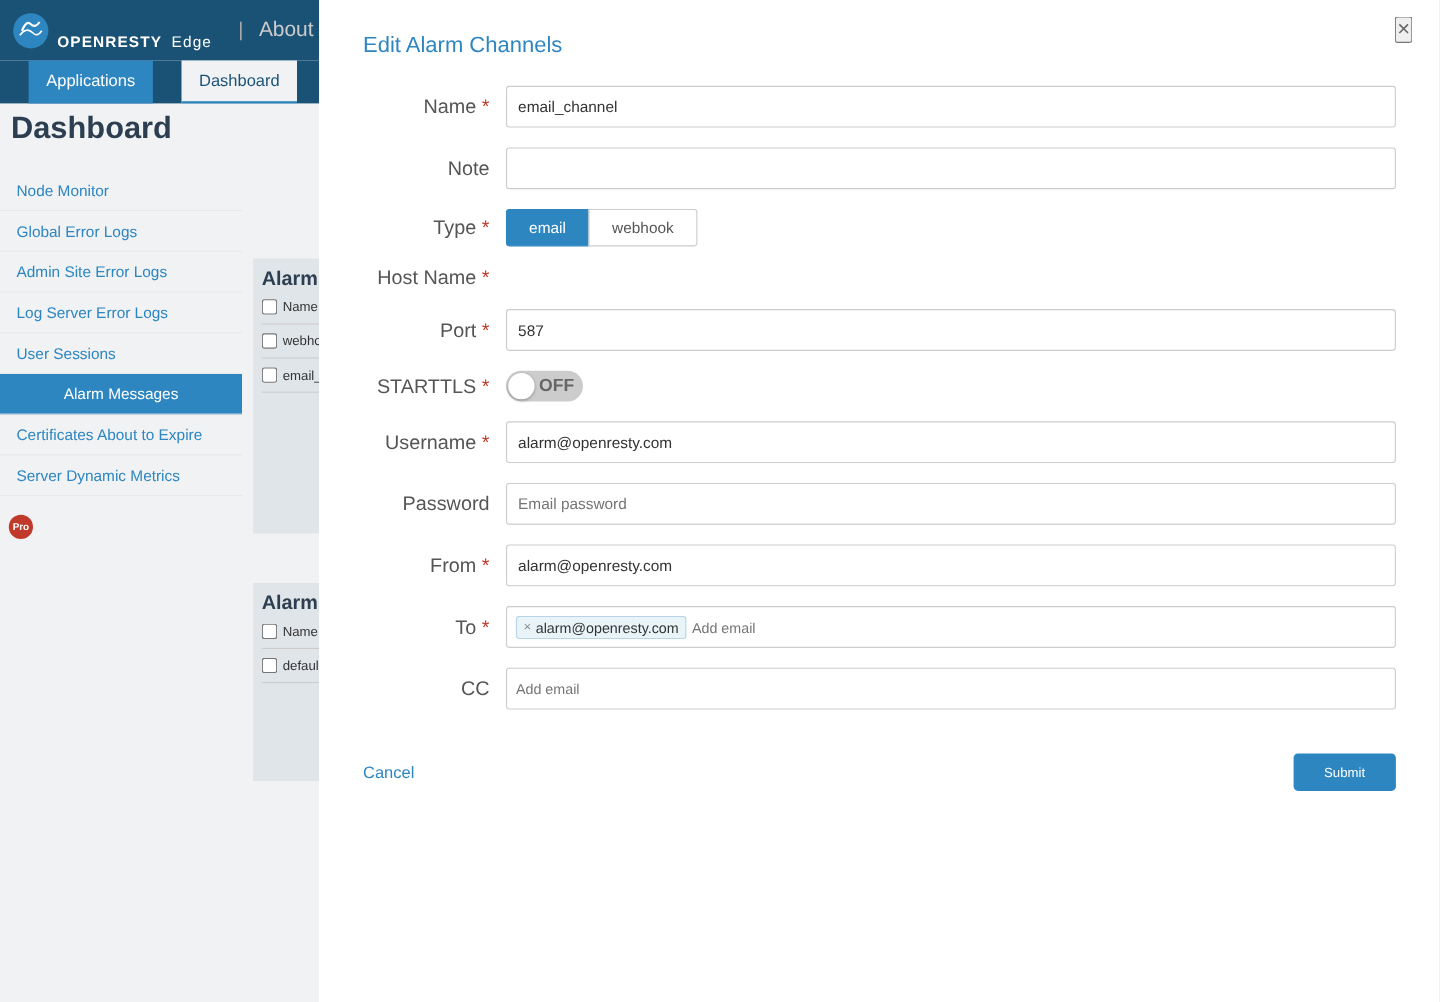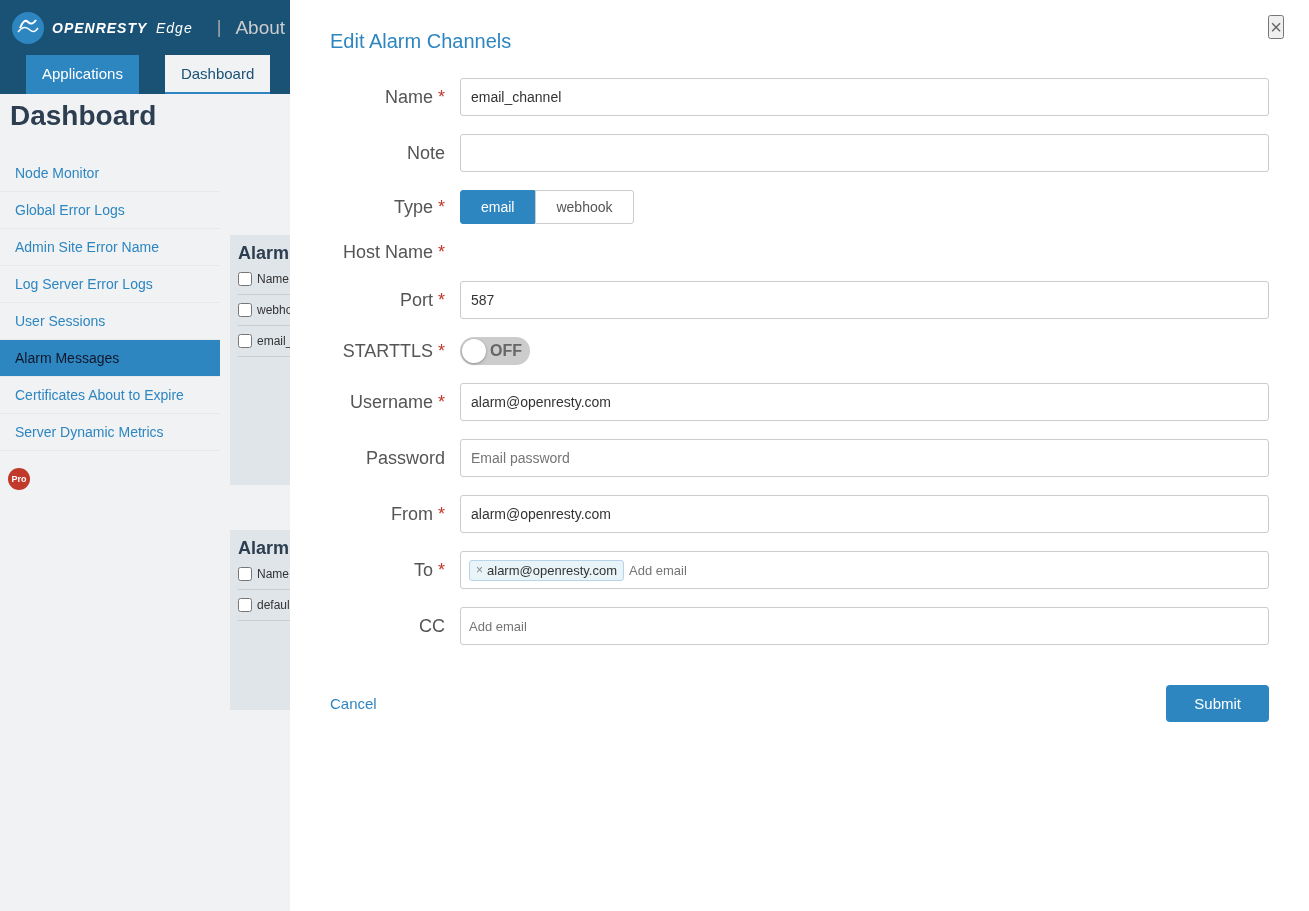--- a/index.html
+++ b/index.html
@@ -20,24 +20,23 @@
       width: 330px; height: 55px;
       background: #1a5276;
       display: flex;
       align-items: center;
       padding: 0 10px;
       gap: 8px;
     }
 
     .logo-area {
       display: flex;
-      align-items: center;
+      align-items: flex-end;
       gap: 6px;
       margin-right: 10px;
-      font-style: italic;
     }
 
     .logo-icon {
       width: 36px; height: 36px;
     }
 
     .logo-text {
       color: white;
       font-size: 14px;
       font-weight: bold;
@@ -103,21 +102,22 @@
     .sidebar-item {
       padding: 10px 15px;
       font-size: 14px;
       color: #2e86c1;
       cursor: pointer;
       border-bottom: 1px solid #e8e8e8;
     }
 
     .sidebar-item.active {
       background: #2e86c1;
-      color: #0f172a;
+      color: #ffffff;
+      text-align: center;
     }
 
     
     .alarm-section {
       position: absolute;
       left: 230px;
       width: 95px;
       background: #e0e5ea;
       padding: 8px;
     }
@@ -327,21 +327,21 @@
       cursor: pointer;
       text-decoration: none;
     }
 
     .submit-btn {
       background: #2e86c1;
       color: white;
       border: none;
       border-radius: 4px;
       padding: 10px 28px;
-      font-size: 15px;
+      font-size: 12px;
       cursor: pointer;
     }
 
     
     .main-ver {
       position: absolute;
       bottom: 10px; right: 5px;
       font-size: 11px;
       color: #aaa;
     }
@@ -372,21 +372,21 @@
   <div class="nav-tab active">Dashboard</div>
   <div class="nav-tab inactive">DNS</div>
   <div class="nav-tab inactive">G</div>
 </div>
 
 <div class="dashboard-title">Dashboard</div>
 
 <div class="sidebar-menu">
   <div class="sidebar-item">Node Monitor</div>
   <div class="sidebar-item">Global Error Logs</div>
-  <div class="sidebar-item">Admin Site Error Name</div>
+  <div class="sidebar-item">Admin Site Error Logs</div>
   <div class="sidebar-item">Log Server Error Logs</div>
   <div class="sidebar-item">User Sessions</div>
   <div class="sidebar-item active">Alarm Messages</div>
   <div class="sidebar-item">Certificates About to Expire</div>
   <div class="sidebar-item">Server Dynamic Metrics</div>
 </div>
 
 <div class="pro-badge">Pro</div>
 
 <div class="alarm-section alarm-section-1">

